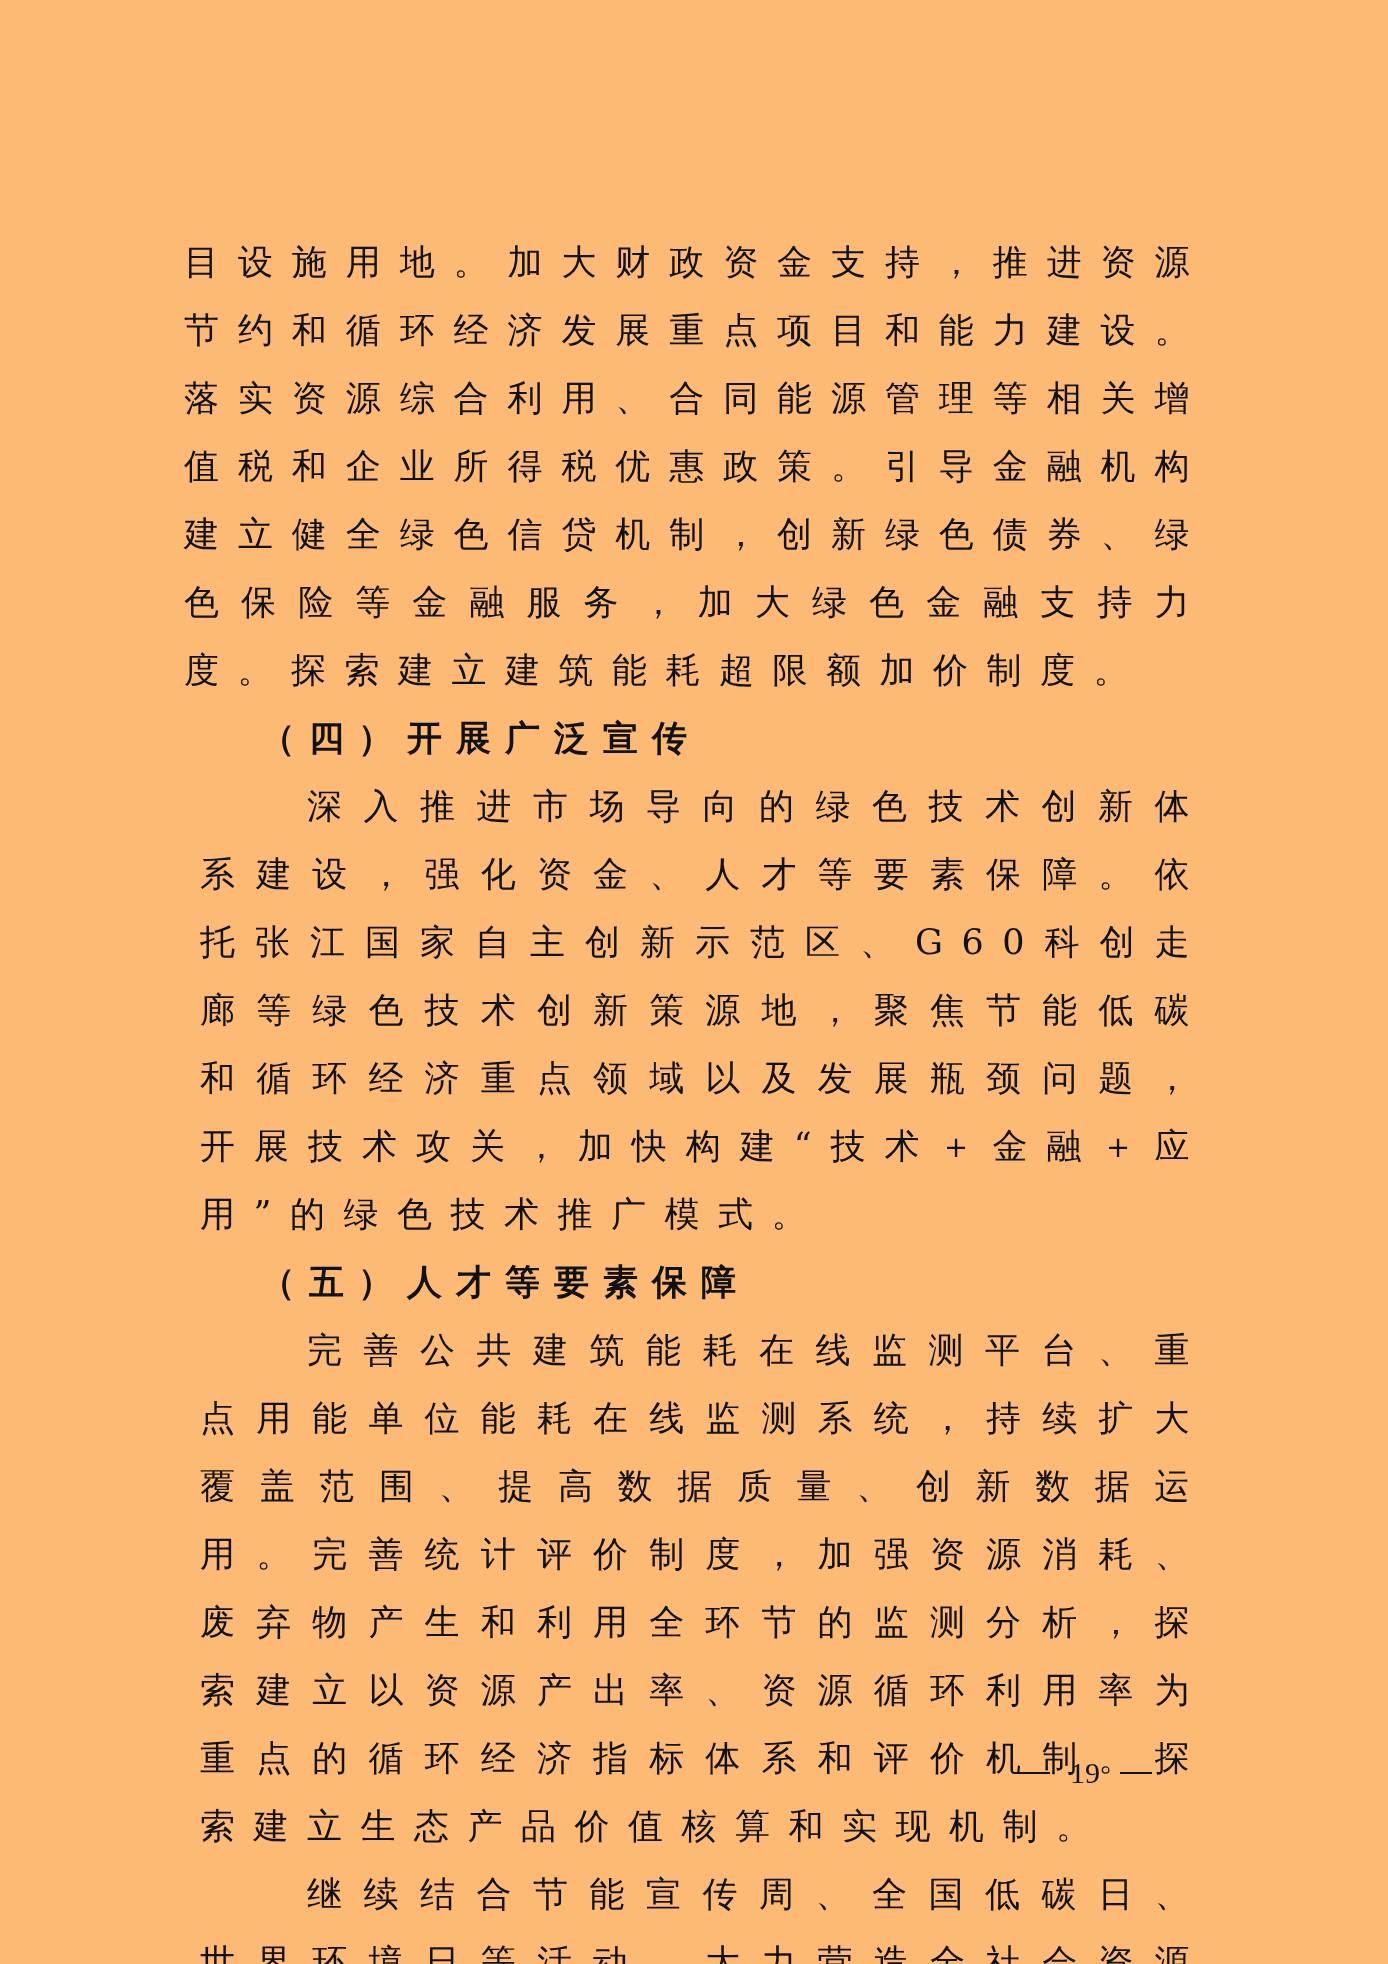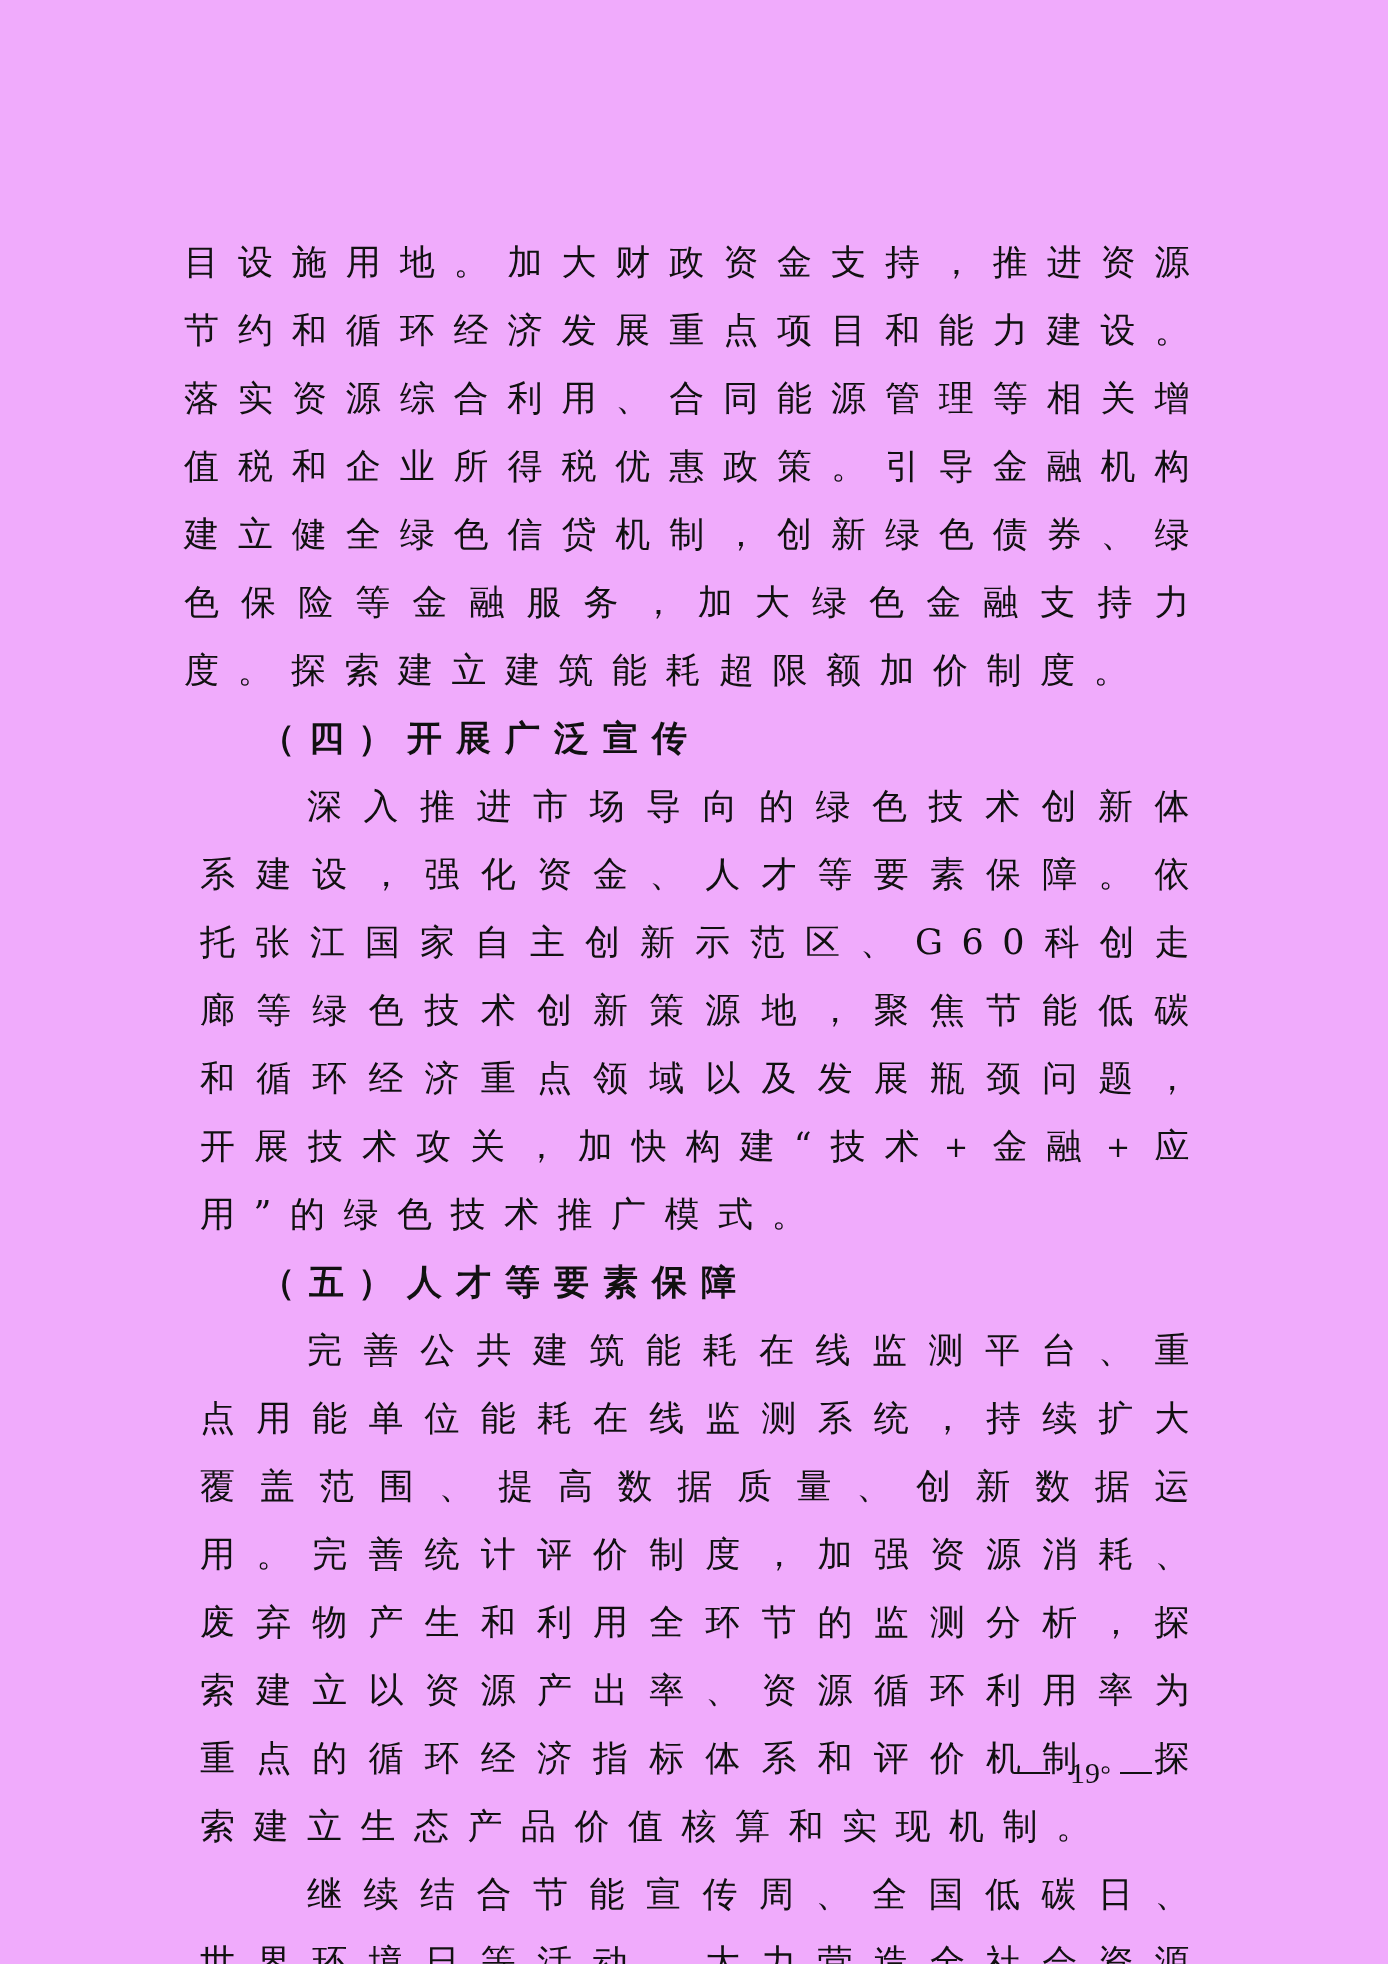--- a/index.html
+++ b/index.html
@@ -1,17 +1,17 @@
 <!DOCTYPE html>
 <html><head>
 <meta charset="utf-8">
 <style>
   html, body { margin: 0; padding: 0; background: #ffffff; }
   body { width: 1388px; height: 1964px; position: relative; overflow: hidden; }
-  .page { position: absolute; left: 0; top: 0; width: 1388px; height: 1964px; background: #f0abfc; }
+  .page { position: absolute; left: 0; top: 0; width: 1388px; height: 1964px; background: #fdba74; }
   .content {
     position: absolute; left: 184px; top: 228px; width: 1024px;
     font-family: "DejaVu Serif", "Liberation Serif", serif;
     font-size: 35px; color: #111111; line-height: 68px;
   }
   .para {
     margin: 0; letter-spacing: 18.5px; text-align: justify;
     text-align-last: left; word-break: break-all;
   }
   .para.indent { text-indent: 107px; margin-left: 16px; }

